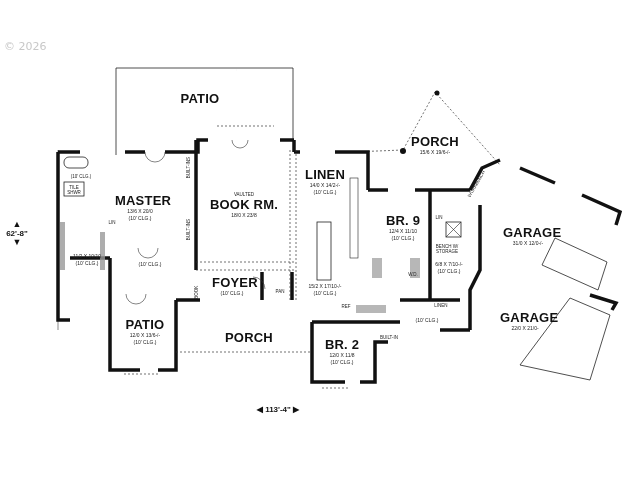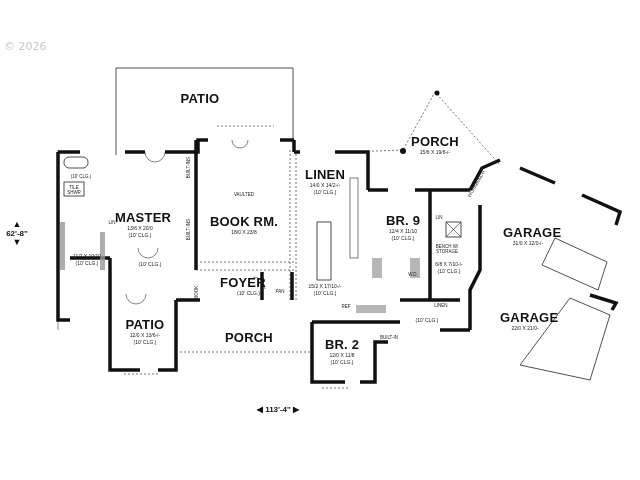--- a/index.html
+++ b/index.html
@@ -1,20 +1,20 @@
 <!DOCTYPE html>
 <html><head>
 <meta charset="utf-8">
 <style>
   html, body { margin: 0; padding: 0; background: #ffffff; }
   body { width: 640px; height: 480px; position: relative; overflow: hidden; font-family: "Liberation Sans", sans-serif; color: #111; }
   #plan { position: absolute; left: 0; top: 0; width: 640px; height: 480px; }
   .lbl { position: absolute; text-align: center; line-height: 1; white-space: nowrap; }
   .room-name { font-family: "Liberation Sans", sans-serif; font-weight: bold; font-size: 13px; letter-spacing: 0.2px; color: #111; }
-  .room-name.big { font-size: 13px; margin-top: 17px; }
+  .room-name.big { font-size: 13px; }
   .room-dim { font-family: "Liberation Sans", sans-serif; font-size: 5px; color: #222; margin-top: 2px; }
   .small-tag { font-family: "Liberation Sans", sans-serif; font-size: 4.5px; color: #222; }
   .copyright { position: absolute; left: 4px; top: 40px; font-size: 11px; color: #c8c8c8; font-family: "DejaVu Sans", sans-serif; }
   .dim-vert { position: absolute; left: 2px; top: 220px; width: 30px; text-align: center; font-size: 8px; font-weight: bold; }
   .dim-horiz { position: absolute; left: 238px; top: 405px; width: 80px; text-align: center; font-size: 8px; font-weight: bold; }
   .tri { font-size: 9px; line-height: 9px; display: block; }
 </style>
 </head>
 <body>
 
@@ -190,21 +190,21 @@
 <div class="lbl" style="left:503px;top:226px;width:50px;">
   <div class="room-name">GARAGE</div>
   <div class="room-dim">31/0 X 12/0-/-</div>
 </div>
 
 <div class="lbl" style="left:500px;top:311px;width:50px;">
   <div class="room-name">GARAGE</div>
   <div class="room-dim">22/0 X 21/0-</div>
 </div>
 
-<div class="lbl" style="left:220px;top:276px;width:40px;text-align:right;">
+<div class="lbl" style="left:212px;top:276px;width:40px;">
   <div class="room-name">FOYER</div>
   <div class="room-dim">(10' CLG.)</div>
 </div>
 
 <div class="lbl" style="left:120px;top:318px;width:50px;">
   <div class="room-name">PATIO</div>
   <div class="room-dim">12/0 X 13/6-/-</div>
   <div class="room-dim">(10' CLG.)</div>
 </div>
 

